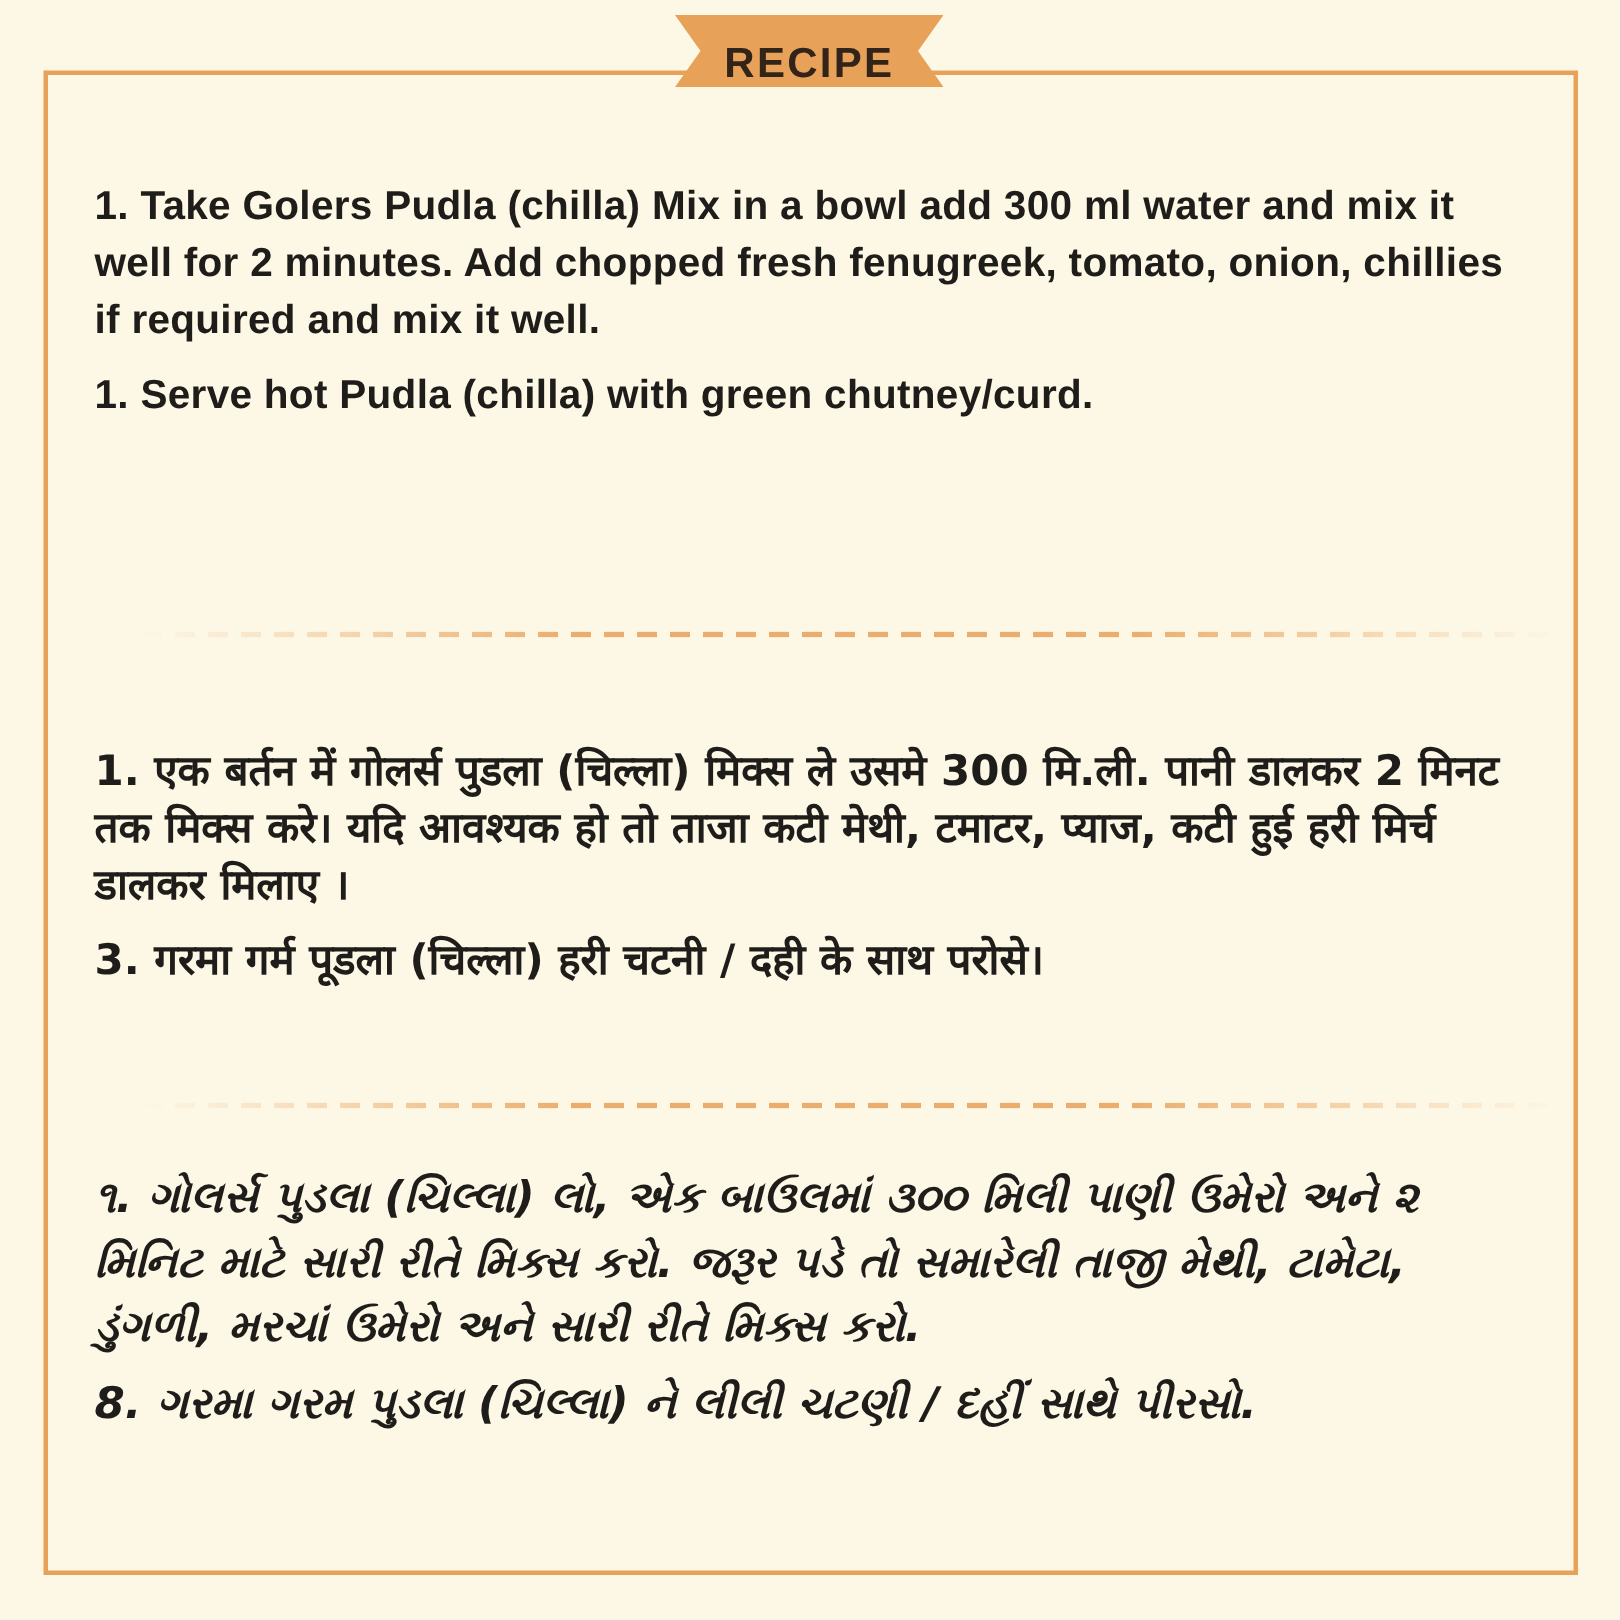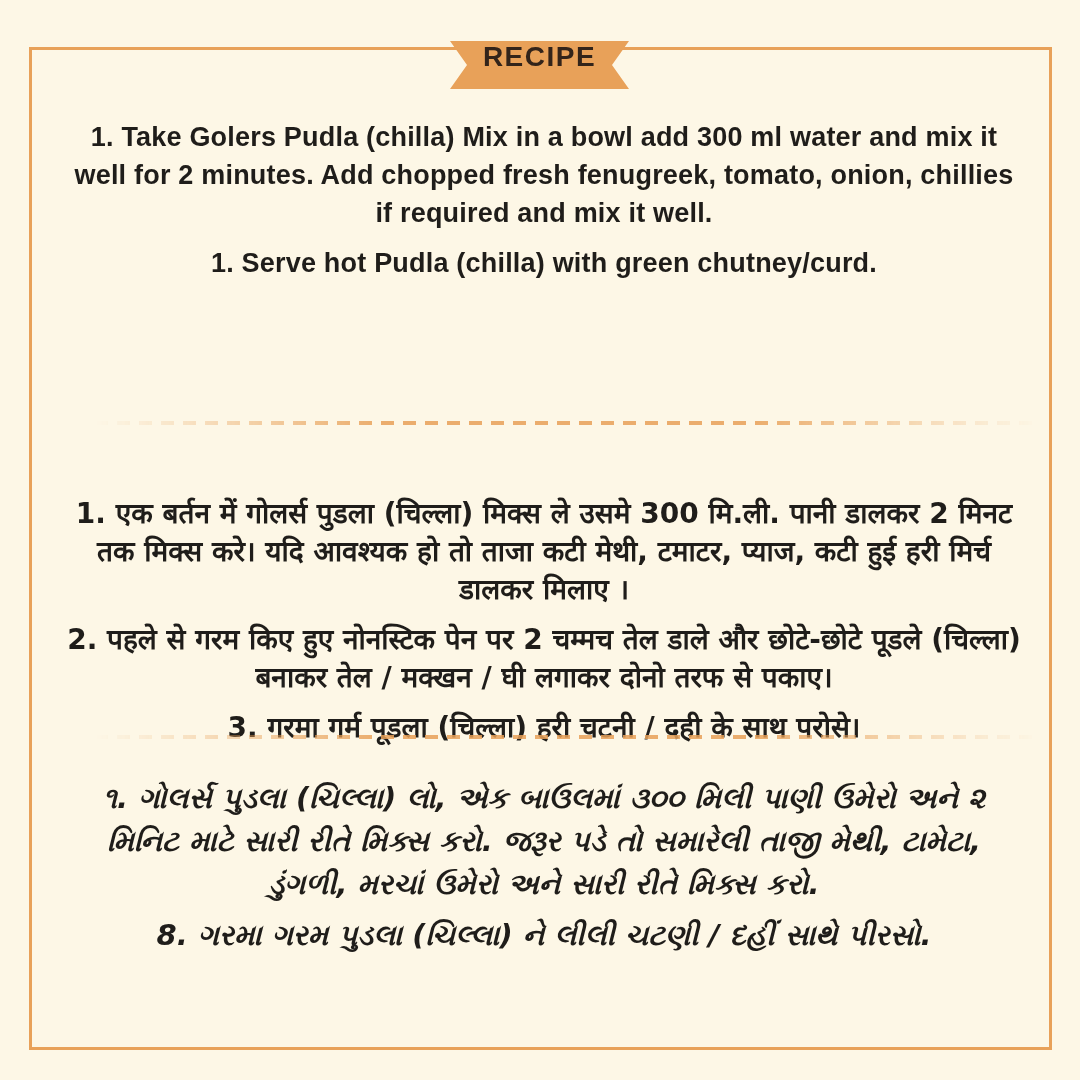--- a/index.html
+++ b/index.html
@@ -22,43 +22,42 @@
     left: 29px;
     top: 47px;
     width: 1023px;
     height: 1003px;
     border: 3px solid var(--accent, #E8A159);
     box-sizing: border-box;
   }
   .ribbon {
     position: absolute;
     left: 450px;
-    top: 41px;
+    top: 10px;
     width: 179px;
     height: 48px;
     background: var(--accent, #E8A159);
     clip-path: polygon(0 0, 100% 0, calc(100% - 17px) 50%, 100% 100%, 0 100%, 17px 50%);
     display: flex;
-    align-items: flex-start;
+    align-items: flex-end;
     justify-content: center;
     z-index: 2;
   }
   .ribbon-text {
     font-family: "Liberation Sans", "DejaVu Sans", sans-serif;
     font-size: 28px;
     font-weight: bold;
     letter-spacing: 1.5px;
     color: var(--ribbonText, #33241A);
   }
   .steps {
     position: absolute;
     left: 63px;
     width: 962px;
     color: var(--bodyText, #1F1D1A);
-    text-align: center;
   }
   .steps p {
     margin: 0;
   }
   .steps-en {
     top: 118px;
     font-family: "Liberation Sans", "DejaVu Sans", sans-serif;
     font-size: 27px;
     line-height: 38px;
     font-weight: bold;
@@ -110,21 +109,20 @@
 
   <section class="steps steps-en">
     <p>1. Take Golers Pudla (chilla) Mix in a bowl add 300 ml water and mix it well for 2 minutes. Add chopped fresh fenugreek, tomato, onion, chillies if required and mix it well.</p>
     <p>1. Serve hot Pudla (chilla) with green chutney/curd.</p>
   </section>
 
   <div class="divider divider-1"></div>
 
   <section class="steps steps-hi">
     <p>1. एक बर्तन में गोलर्स पुडला (चिल्ला) मिक्स ले उसमे 300 मि.ली. पानी डालकर 2 मिनट तक मिक्स करे। यदि आवश्यक हो तो ताजा कटी मेथी, टमाटर, प्याज, कटी हुई हरी मिर्च डालकर मिलाए ।</p>
-    <p>2. पहले से गरम किए हुए नोनस्टिक पेन पर 2 चम्मच तेल डाले और छोटे-छोटे पूडले (चिल्ला) बनाकर तेल / मक्खन / घी लगाकर दोनो तरफ से पकाए।</p>
     <p>3. गरमा गर्म पूडला (चिल्ला) हरी चटनी / दही के साथ परोसे।</p>
   </section>
 
   <div class="divider divider-2"></div>
 
   <section class="steps steps-gu">
     <p>૧. ગોલર્સ પુડલા (ચિલ્લા) લો, એક બાઉલમાં ૩૦૦ મિલી પાણી ઉમેરો અને ૨ મિનિટ માટે સારી રીતે મિક્સ કરો. જરૂર પડે તો સમારેલી તાજી મેથી, ટામેટા, ડુંગળી, મરચાં ઉમેરો અને સારી રીતે મિક્સ કરો.</p>
     <p>8. ગરમા ગરમ પુડલા (ચિલ્લા) ને લીલી ચટણી / દહીં સાથે પીરસો.</p>
   </section>
 

